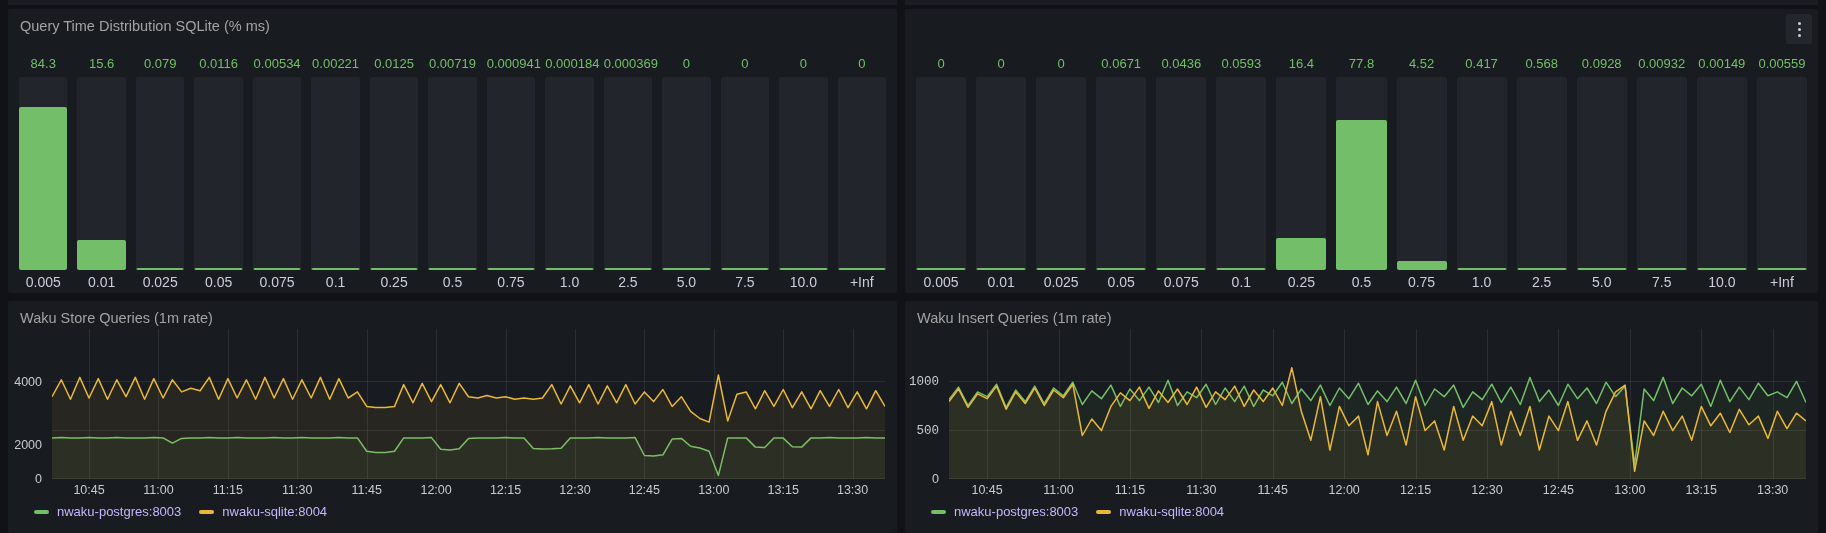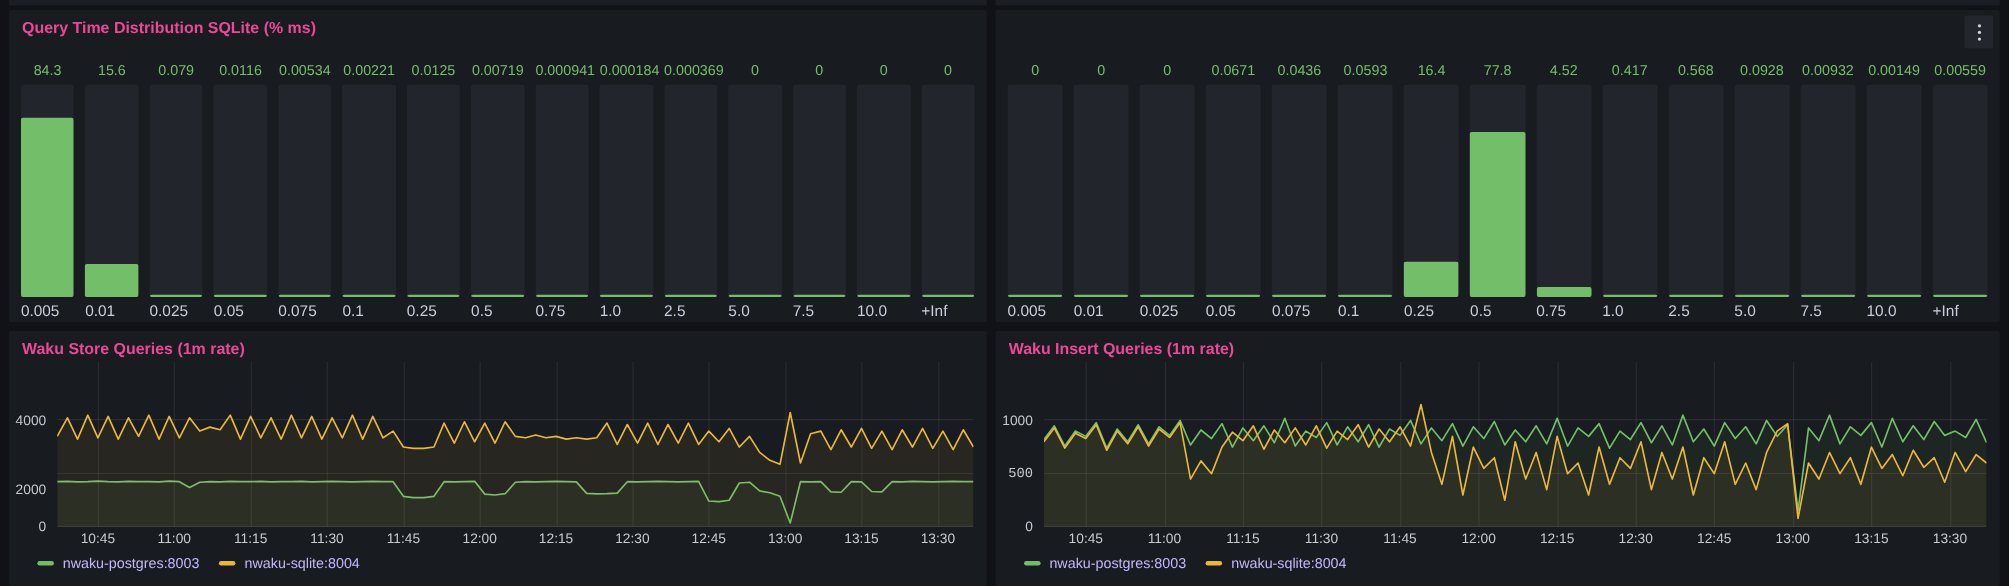--- a/index.html
+++ b/index.html
@@ -15,38 +15,38 @@
   .sliver.right { left:905px; width:913px; }
 
   .panel { position:absolute; background:#181B1F; border-radius:2px; }
   .panel.p0 { left:8px;   top:9px;   width:889px; height:284px; }
   .panel.p1 { left:905px; top:9px;   width:913px; height:284px; }
   .panel.p2 { left:8px;   top:301px; width:889px; height:232px; }
   .panel.p3 { left:905px; top:301px; width:913px; height:232px; }
 
   .panel-title {
     position:absolute; top:7px; left:12px; right:51px;
-    font-size:14.5px; font-weight:700; color:#ec4899;
+    font-size:14.5px; font-weight:400; color:#a3a3a3;
     line-height:20px; white-space:nowrap; overflow:hidden; cursor:pointer;
   }
   .kebab {
     position:absolute; top:5px; right:6px; width:26px; height:30px;
     background:#23262C; border-radius:2px;
     display:flex; flex-direction:column; align-items:center; justify-content:center;
     gap:3px; cursor:pointer;
   }
   .kebab i { width:3px; height:3px; border-radius:50%; background:#CFD1D6; }
 
   
   .hist-row { position:absolute; left:6px; right:6px; top:46px; bottom:2px; display:flex; }
   .hist-col { flex:1; margin:0 5px; display:flex; flex-direction:column; min-width:0; }
   .hist-val { height:20px; line-height:18px; text-align:center; font-size:13px; color:#73BF69; white-space:nowrap; }
   .hist-track { flex:1; position:relative; background:#22252B; border-radius:2px; margin-top:2px; overflow:hidden; }
   .hist-fill { position:absolute; bottom:0; left:0; width:100%; min-height:2px; background:#73BF69; border-radius:2px 2px 0 0; }
-  .hist-cat { height:18px; line-height:18px; font-size:14px; color:#CCCCDC; margin-top:3px; white-space:nowrap; }
+  .hist-cat { height:18px; line-height:18px; text-align:center; font-size:14px; color:#CCCCDC; margin-top:3px; white-space:nowrap; }
 
   
   .ylabels { position:absolute; left:0; top:28px; width:38px; height:150px; }
   .ylabel { position:absolute; right:4px; width:100%; text-align:right; font-size:12.5px; color:#C8CAD3; }
   .plot { position:absolute; left:44px; right:12px; top:28px; height:150px; cursor:crosshair; }
   .plot svg { display:block; }
   .xlabels { position:absolute; left:44px; right:12px; top:182px; height:16px; }
   .xlabel { position:absolute; transform:translateX(-50%); font-size:12.5px; color:#C8CAD3; white-space:nowrap; }
   .legend { position:absolute; left:26px; top:203px; display:flex; gap:18px; align-items:center; }
   .legend-item { display:flex; align-items:center; font-size:13px; color:#c4b5fd; cursor:pointer; }
@@ -338,21 +338,21 @@
       <span>nwaku-sqlite:8004</span>
     </div>
   </div>
 </div>
 
 <div class="panel p3">
   <div class="panel-title">Waku Insert Queries (1m rate)</div>
   <div class="ylabels">
       <div class="ylabel" style="top: 143px;">0</div>
       <div class="ylabel" style="top: 94.6129px; font-family: Liberation Mono, monospace;">500</div>
-      <div class="ylabel" style="top: 46.2258px;">1000</div>
+      <div class="ylabel" style="top: 46.2258px; font-family: Liberation Mono, monospace;">1000</div>
     </div>
   <div class="plot">
       <svg width="857" height="150">
         <line x1="38.5" y1="0" x2="38.5" y2="150" stroke="rgba(204,204,220,0.10)" stroke-width="1"></line>
         <line x1="110.5" y1="0" x2="110.5" y2="150" stroke="rgba(204,204,220,0.10)" stroke-width="1"></line>
         <line x1="181.5" y1="0" x2="181.5" y2="150" stroke="rgba(204,204,220,0.10)" stroke-width="1"></line>
         <line x1="252.5" y1="0" x2="252.5" y2="150" stroke="rgba(204,204,220,0.10)" stroke-width="1"></line>
         <line x1="324.5" y1="0" x2="324.5" y2="150" stroke="rgba(204,204,220,0.10)" stroke-width="1"></line>
         <line x1="395.5" y1="0" x2="395.5" y2="150" stroke="rgba(204,204,220,0.10)" stroke-width="1"></line>
         <line x1="467.5" y1="0" x2="467.5" y2="150" stroke="rgba(204,204,220,0.10)" stroke-width="1"></line>

